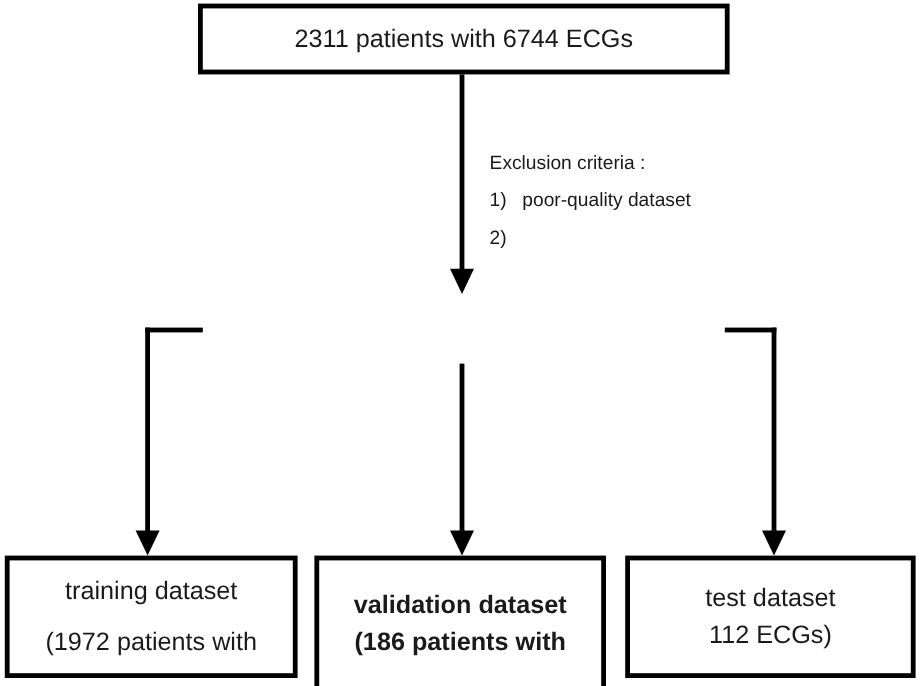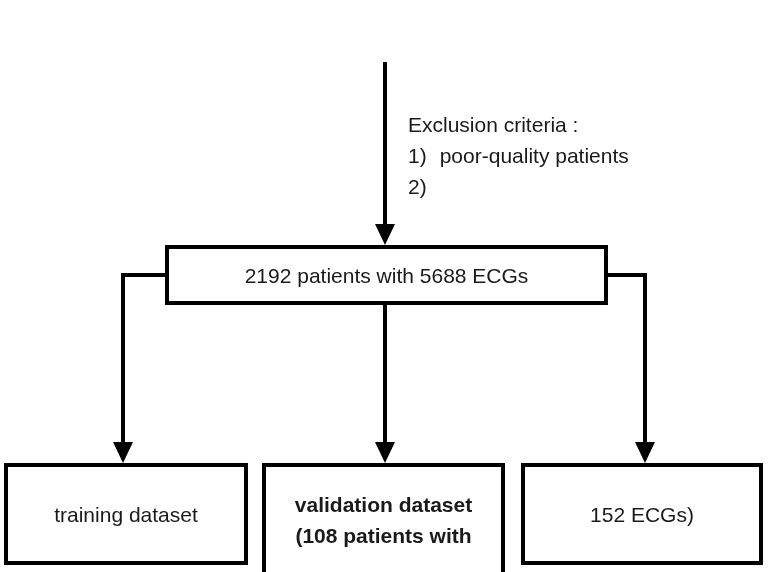--- a/index.html
+++ b/index.html
@@ -59,60 +59,62 @@
   .l-left-vert     { left: 121px; top: 273px; width: 4px;  height: 171px; }
   .h-left          { left: 113px; top: 442px; }
 
   .l-right-horiz   { left: 604px; top: 273px; width: 43px; height: 4px; }
   .l-right-vert    { left: 643px; top: 273px; width: 4px;  height: 171px; }
   .h-right         { left: 635px; top: 442px; }
 
   .exclusion {
     position: absolute;
     left: 408px;
-    top: 109px;
-    font-size: 21px;
+    top: 121px;
+    font-size: 16px;
     line-height: 31px;
     white-space: nowrap;
   }
   .excl-item {
     display: flex;
   }
   .excl-num {
     margin-right: 13px;
   }
 </style>
 </head>
 <body>
 
 <div id="canvas">
 
+  <div class="box box-top">
+    <span>2311 patients with 6744 ECGs</span>
+  </div>
 
-  <div class="box box-mid">
-    <span>2192 patients with 5688 ECGs</span>
-  </div>
 
   <div class="box box-train">
     <span>training dataset</span>
+    <span>(1972 patients with</span>
   </div>
 
   <div class="box box-valid">
     <span>validation dataset</span>
-    <span>(108 patients with</span>
+    <span>(186 patients with</span>
   </div>
 
   <div class="box box-test">
-    <span>152 ECGs)</span>
+    <span>test dataset</span>
+    <span>112 ECGs)</span>
   </div>
 
   <div class="exclusion">
     <div>Exclusion criteria :</div>
     <div class="excl-item">
       <span class="excl-num">1)</span>
-      <span>poor-quality patients</span>
+      <span>poor-quality dataset</span>
     </div>
     <div class="excl-item">
       <span class="excl-num">2)</span>
     </div>
   </div>
 
   <div class="line l-top-arrow"></div>
   <div class="arrowhead h-top-arrow"></div>
 
   <div class="line l-mid-down"></div>

